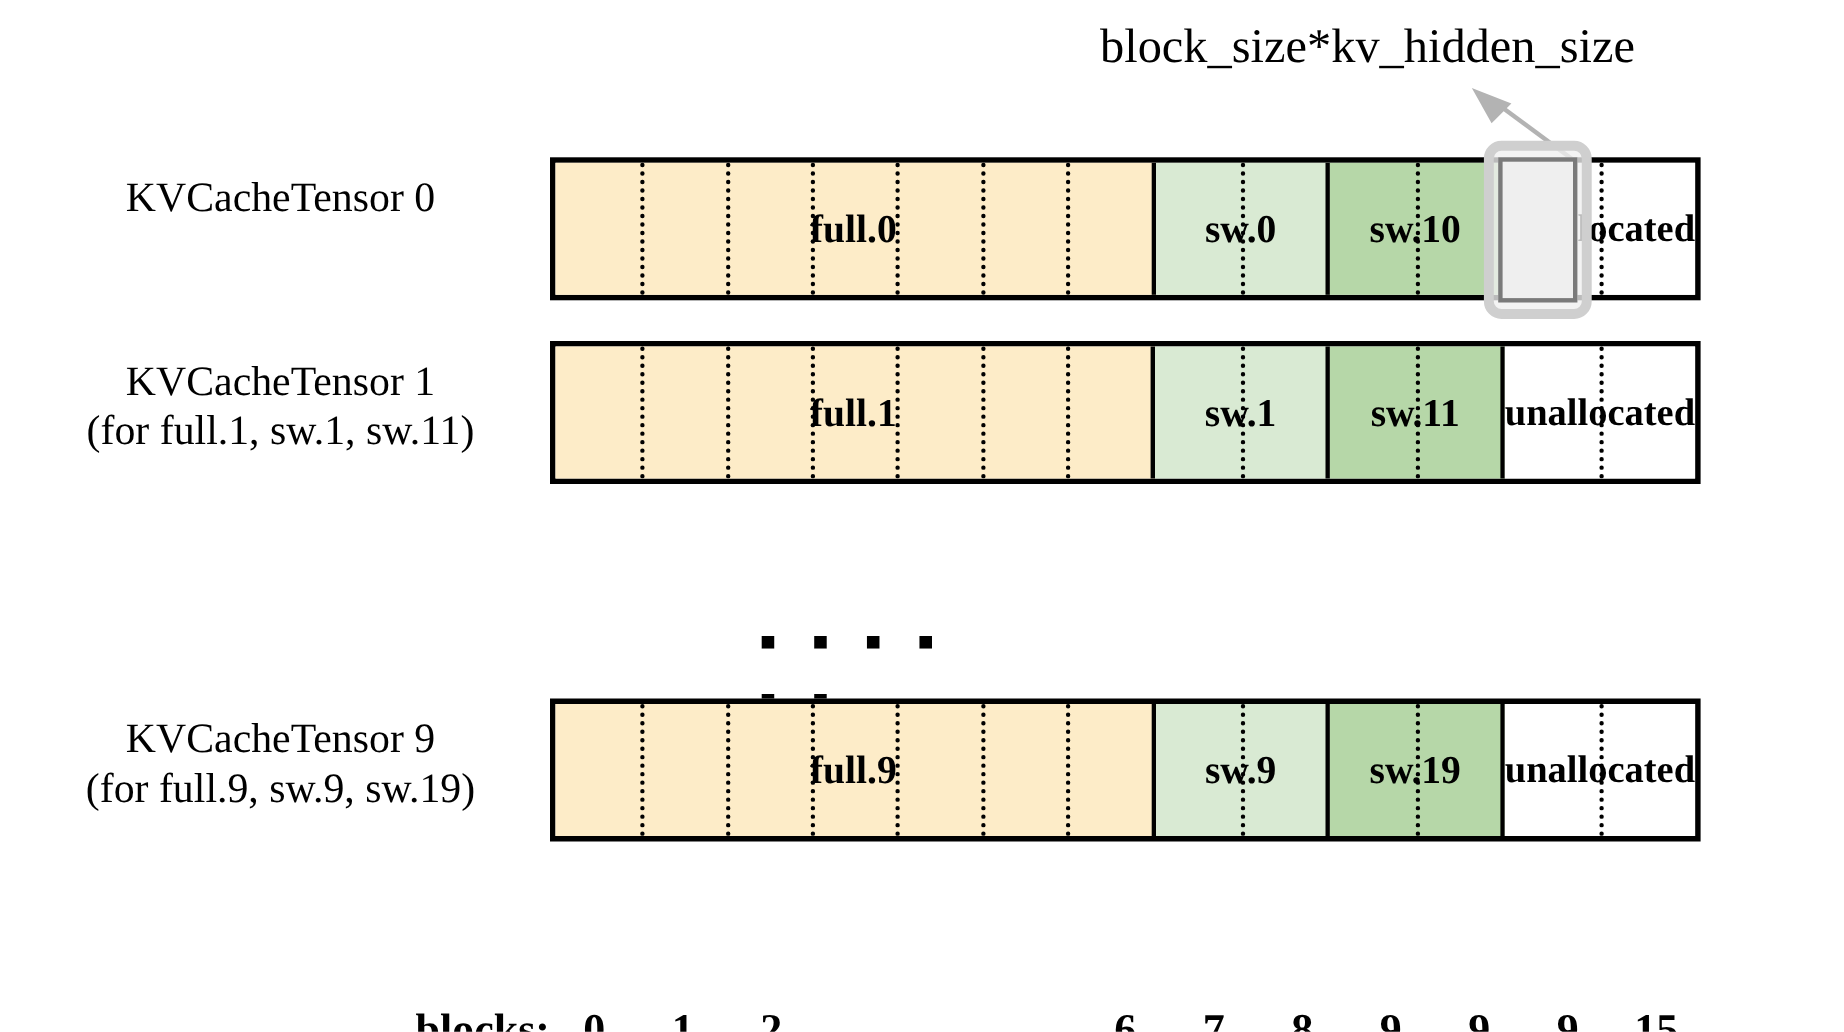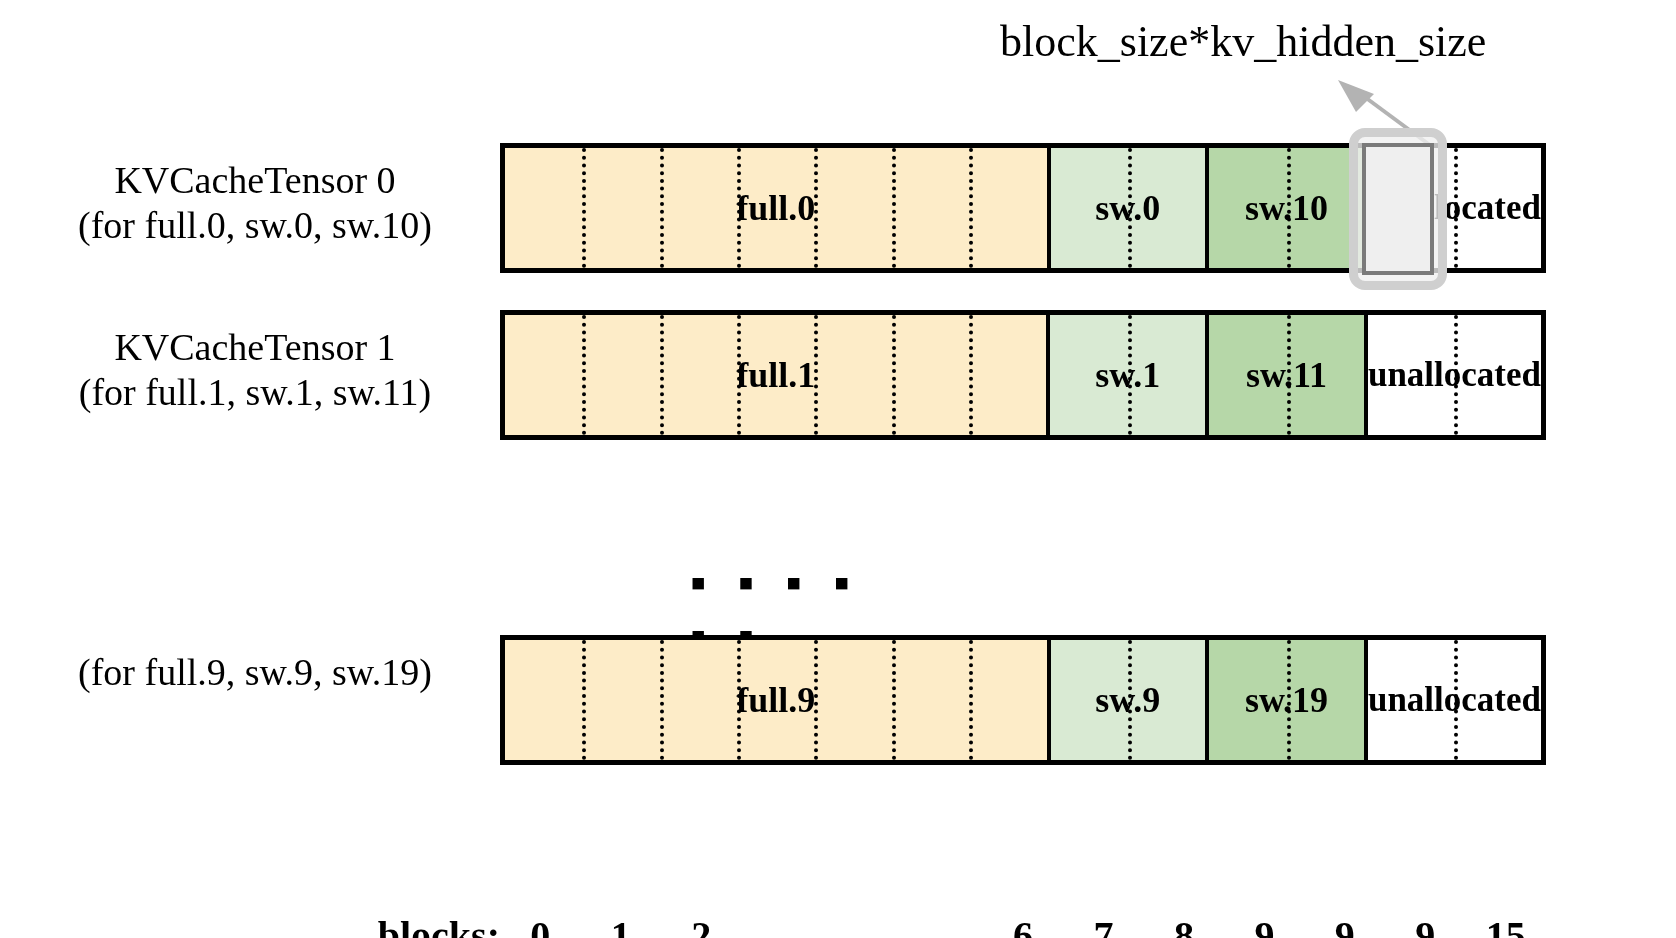--- a/index.html
+++ b/index.html
@@ -88,21 +88,20 @@
 <div class="stage">
 
   <div class="callout-text">block_size*kv_hidden_size</div>
   <svg class="callout-arrow" viewBox="0 0 120 80">
     <line x1="112" y1="76" x2="28" y2="14" stroke="#b3b3b3" stroke-width="4"></line>
     <polygon points="8,2 44,16 26,34" fill="#b3b3b3"></polygon>
   </svg>
 
   <div class="row-label" style="left:20px;top:158px;">
     <span>KVCacheTensor 0</span>
-    <span class="l2">(for full.0, sw.0, sw.10)</span>
   </div>
   <div class="tensor" style="top:143px;">
     <div class="seg full">
       <div class="blockdots">
         <i style="left:14.28%"></i>
           <i style="left:28.57%"></i>
           <i style="left:42.85%"></i>
           <i style="left:57.14%"></i>
           <i style="left:71.42%"></i>
           <i style="left:85.71%"></i>
@@ -164,20 +163,21 @@
       <div class="blockdots">
           <i style="left:50%"></i>
         </div>
       <span class="lbl">unallocated</span>
     </div>
   </div>
 
   <div class="ellipsis">▪ ▪ ▪ ▪ ▪ ▪</div>
 
   <div class="row-label" style="left:20px;top:650px;">
+    <span>KVCacheTensor 9</span>
     <span class="l2">(for full.9, sw.9, sw.19)</span>
   </div>
   <div class="tensor" style="top:635px;">
     <div class="seg full">
       <div class="blockdots">
         <i style="left:14.28%"></i>
           <i style="left:28.57%"></i>
           <i style="left:42.85%"></i>
           <i style="left:57.14%"></i>
           <i style="left:71.42%"></i>

